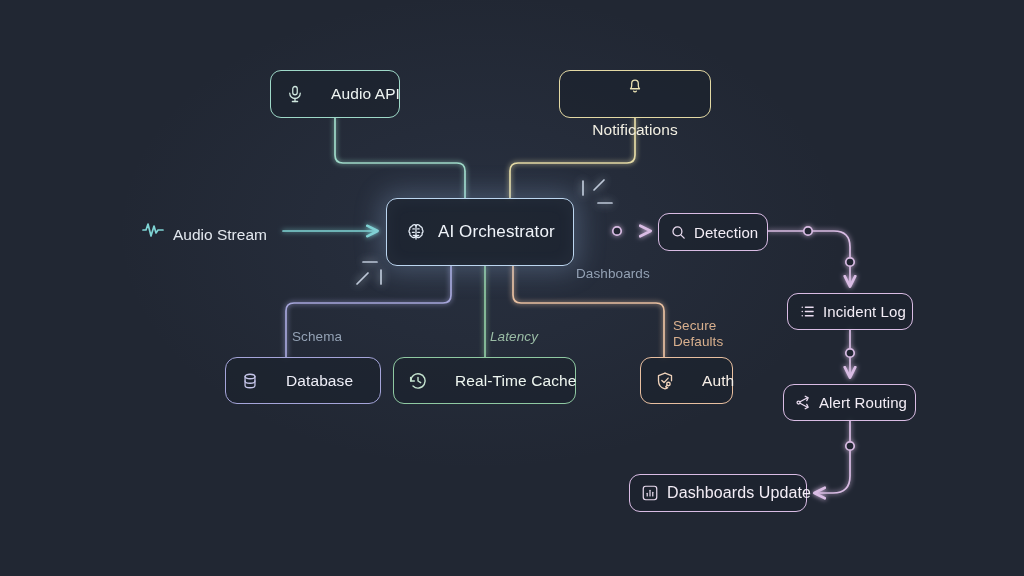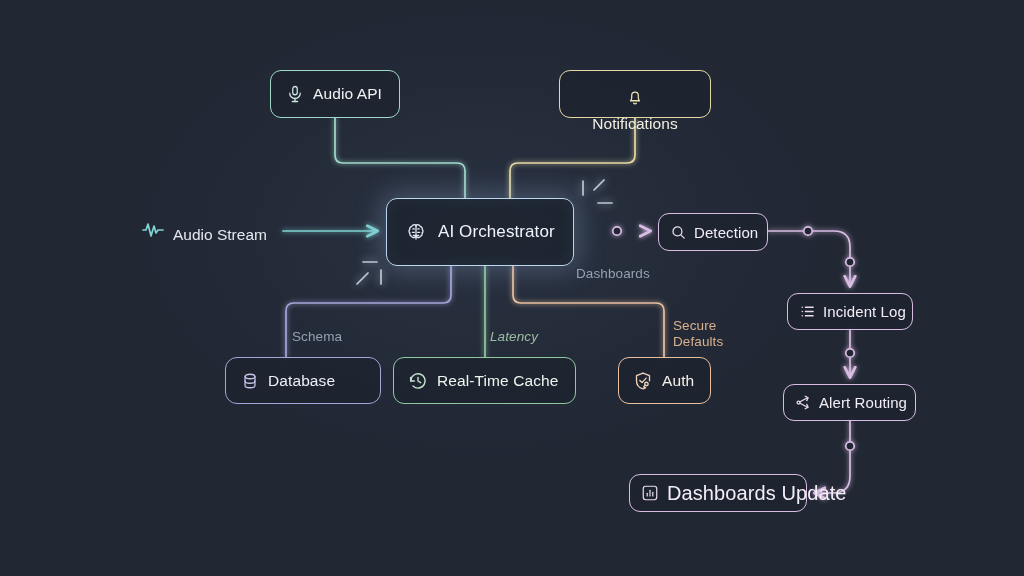--- a/index.html
+++ b/index.html
@@ -28,22 +28,22 @@
     left: 0; top: 0;
     width: 1024px;
     height: 576px;
     pointer-events: none;
   }
   .node {
     position: absolute;
     box-sizing: border-box;
     display: flex;
     align-items: center;
-    gap: 9px;
-    padding: 16px 14px;
+    gap: 27px;
+    padding: 4px 14px;
     border-radius: 11px;
     border: 1.6px solid #888;
     background: rgba(28,34,46,0.72);
     color: #e8ecf2;
     font-size: 15.5px;
     letter-spacing: 0.1px;
     white-space: nowrap;
   }
   .node .ico {
     display: inline-flex;
@@ -233,21 +233,21 @@
         <circle cx="5" cy="12" r="2.1"></circle>
         <path d="M7.1,11 L17,5.6"></path>
         <path d="M7.1,13 L17,18.4"></path>
         <path d="M14.4,3.2 L18.6,5.4 L16.6,9.3"></path>
         <path d="M14.4,20.8 L18.6,18.6 L16.6,14.7"></path>
       </svg>
     </span>
     <span>Alert Routing</span>
   </div>
 
-  <div class="node c-pink" style="left:629px; top:474px; width:178px; height:38px; padding:0 11px; gap:8px; font-size:20px;">
+  <div class="node c-pink" style="left:629px; top:474px; width:178px; height:38px; padding:0 11px; gap:8px; font-size:16px;">
     <span class="ico" style="width:18px;height:18px;flex:0 0 18px;">
       <svg width="18" height="18" viewBox="0 0 24 24" fill="none" stroke="#eadcf0" stroke-width="1.6" stroke-linecap="round" stroke-linejoin="round">
         <rect x="3" y="3" width="18" height="18" rx="3.2"></rect>
         <line x1="8.3" y1="16" x2="8.3" y2="12.4"></line>
         <line x1="12" y1="16" x2="12" y2="8.3"></line>
         <line x1="15.7" y1="16" x2="15.7" y2="11"></line>
       </svg>
     </span>
     <span>Dashboards Update</span>
   </div>
@@ -267,21 +267,21 @@
     <span class="ico" style="width:20px;height:20px;flex:0 0 20px;">
       <svg width="20" height="20" viewBox="0 0 24 24" fill="none" stroke="#c4e3cf" stroke-width="1.7" stroke-linecap="round" stroke-linejoin="round">
         <path d="M3.4,12 a8.6,8.6 0 1 1 2.6,6.1"></path>
         <path d="M3.2,7.6 L3.2,12 L7.6,12"></path>
         <path d="M12,7.6 V12 L15.2,14"></path>
       </svg>
     </span>
     <span>Real-Time Cache</span>
   </div>
 
-  <div class="node c-peach" style="left:618px; top:357px; width:93px; height:47px;">
+  <div class="node c-peach" style="left:640px; top:357px; width:93px; height:47px;">
     <span class="ico" style="width:20px;height:20px;flex:0 0 20px;">
       <svg width="20" height="20" viewBox="0 0 24 24" fill="none" stroke="#f0d3bb" stroke-width="1.6" stroke-linecap="round" stroke-linejoin="round">
         <path d="M12,2.6 L4.2,5.6 v6.1 c0,4.9 3.3,8.6 7.8,9.7 c1.2,-0.3 2.3,-0.8 3.2,-1.4"></path>
         <path d="M19.8,11.7 V5.6 L12,2.6"></path>
         <path d="M8.2,11.3 L10.8,13.9 L15.8,8.5"></path>
         <circle cx="16.1" cy="15.6" r="2.1"></circle>
         <path d="M14.7,17.1 L12.9,19 L13.7,19.8"></path>
       </svg>
     </span>
     <span>Auth</span>

